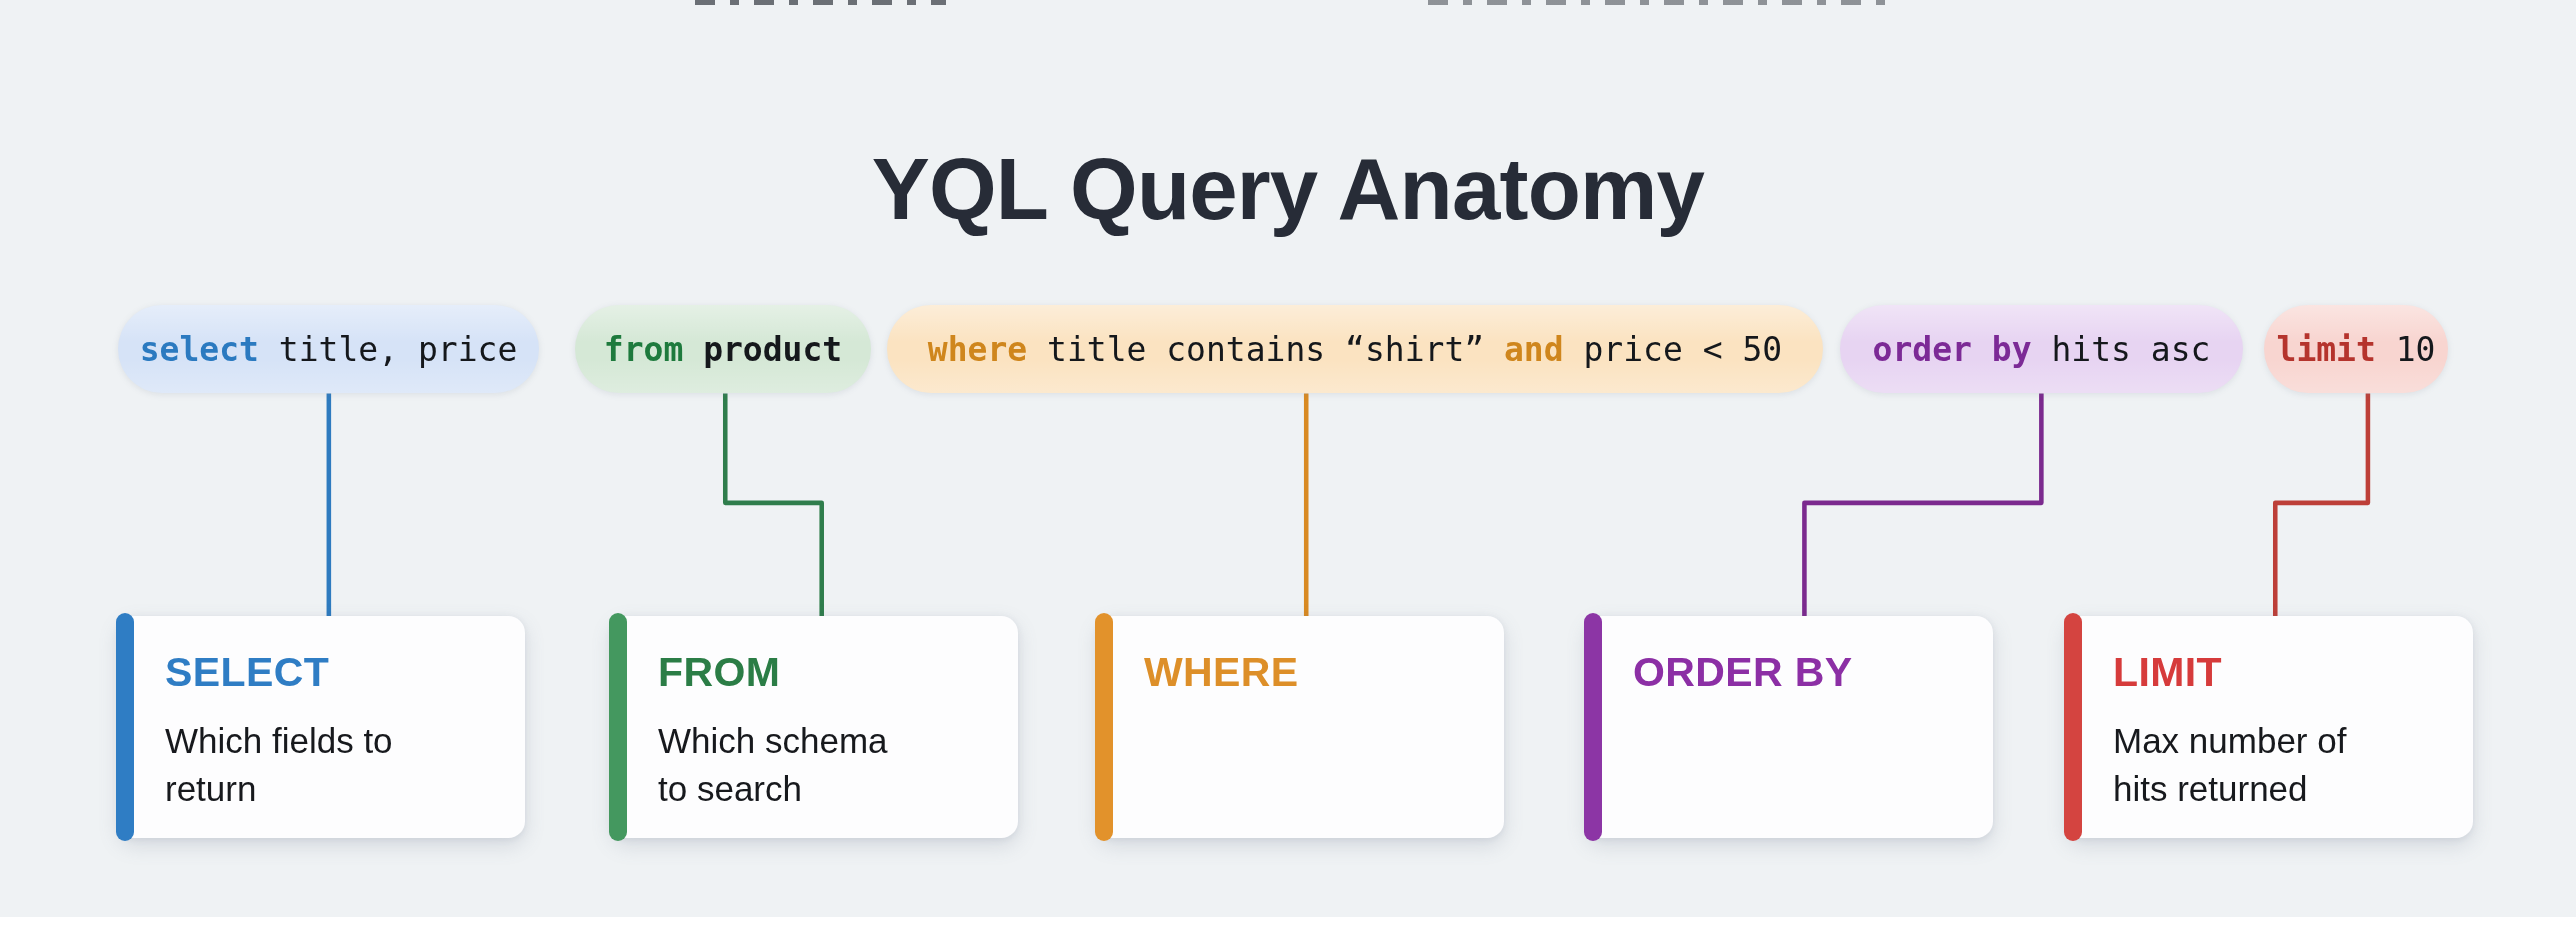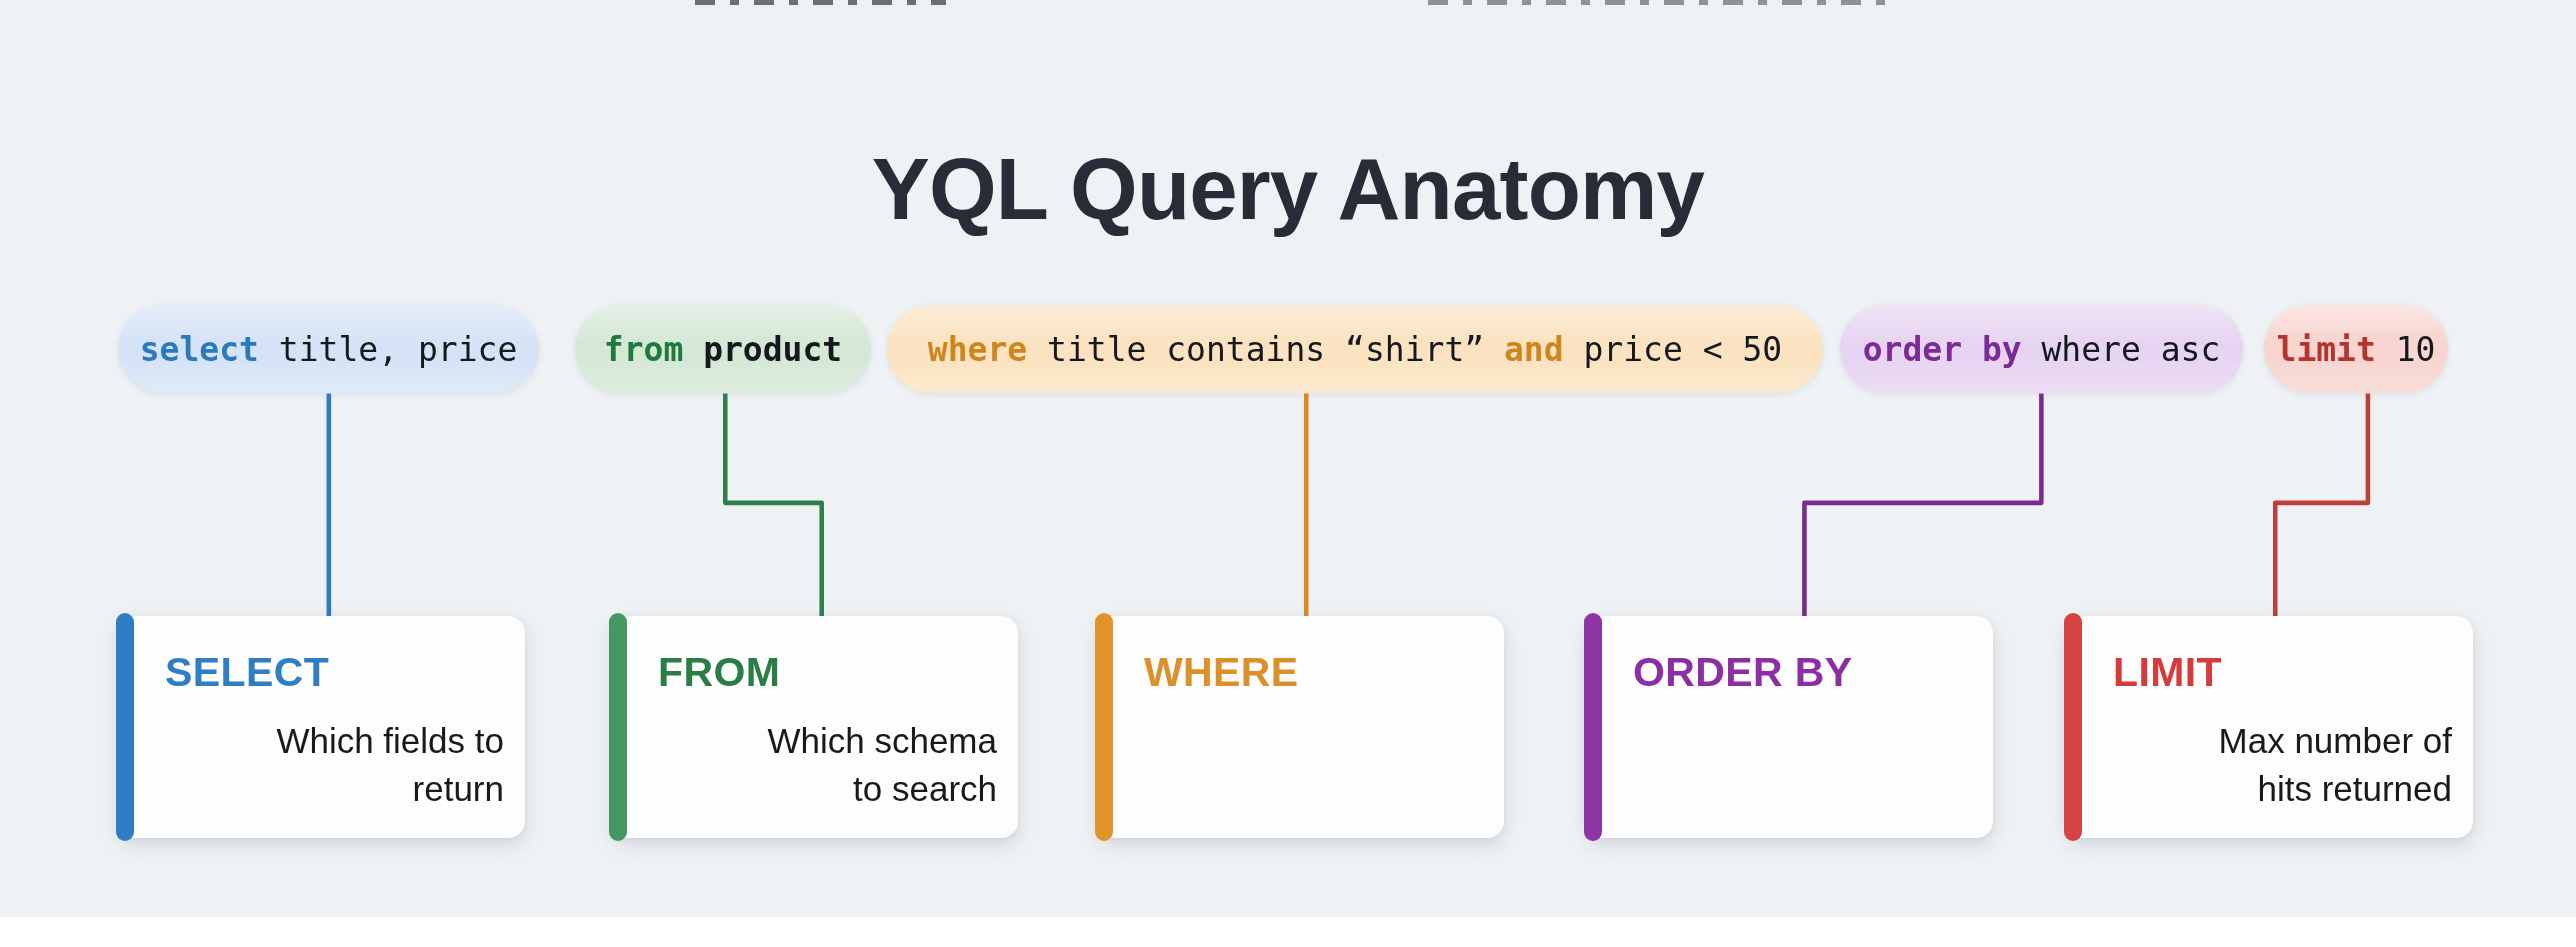--- a/index.html
+++ b/index.html
@@ -35,21 +35,21 @@
   svg.connectors{position:absolute;left:0;top:0;pointer-events:none;}
   svg.connectors polyline{fill:none;stroke-width:6;stroke-linejoin:round;}
 
   
   .card{position:absolute;top:616px;width:407px;height:222px;background:#fdfdfe;
     border-radius:16.7px;box-shadow:0 7.6px 20px rgba(100,110,135,.18),0 1.5px 6px rgba(100,110,135,.10);}
   .card .accent{position:absolute;left:-2.3px;top:-3px;height:calc(100% + 6px);width:18px;border-radius:10.6px;}
   .card .inner{position:absolute;left:47px;top:33px;right:21px;}
   .card h2{margin:0;font-size:41px;font-weight:700;letter-spacing:0.4px;}
   .card .desc{margin-top:21px;font-size:35px;line-height:48px;color:#17191d;}
-  .card .desc span{display:block;text-align:right;}
+  .card .desc span{display:block;}
   .card.c1{left:118px;}
   .card.c2{left:611px;}
   .card.c3{left:1097px;}
   .card.c4{left:1586px;}
   .card.c5{left:2066px;}
 </style>
 </head>
 <body>
 
 <div id="canvas" style="background-color: rgb(239, 242, 244);">
@@ -79,21 +79,21 @@
 
   <div class="pill p3" style="background-color: rgb(251, 227, 193);">
       <span class="kw" style="color: rgb(207, 134, 29);">where</span>
       <span class="pl" style="color: rgb(21, 24, 28);"> title contains “shirt” </span>
       <span class="kw" style="color: rgb(207, 134, 29);">and</span>
       <span class="pl" style="color: rgb(21, 24, 28);"> price &lt; 50</span>
     </div>
 
   <div class="pill p4" style="background-color: rgb(231, 212, 242);">
       <span class="kw" style="color: rgb(124, 42, 150);">order by</span>
-      <span class="pl" style="color: rgb(21, 24, 28);"> where asc</span>
+      <span class="pl" style="color: rgb(21, 24, 28);"> hits asc</span>
     </div>
 
   <div class="pill p5" style="background-color: rgb(248, 213, 208);">
       <span class="kw" style="color: rgb(181, 52, 45);">limit</span>
       <span class="pl" style="color: rgb(21, 24, 28);"> 10</span>
     </div>
 
   <div class="card c1">
     <div class="accent" style="background: rgb(47, 125, 196);"></div>
     <div class="inner">

